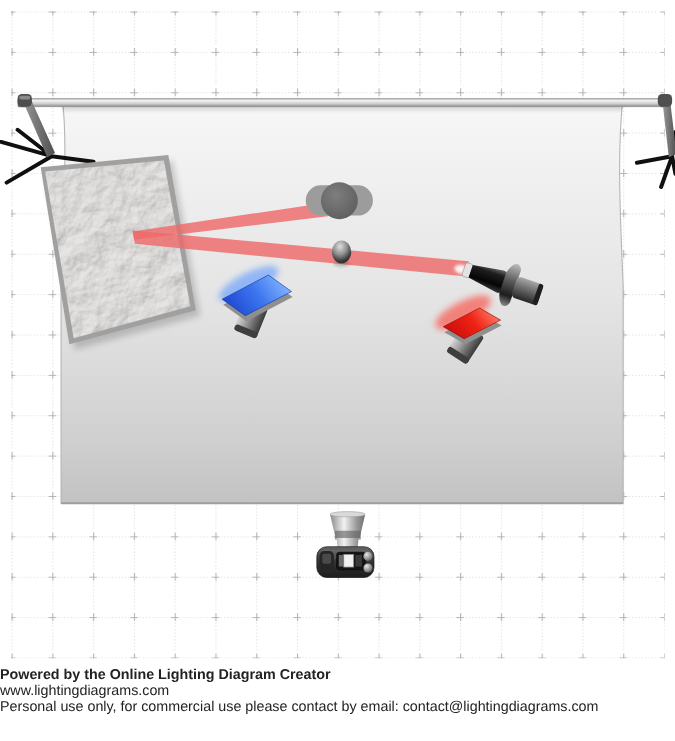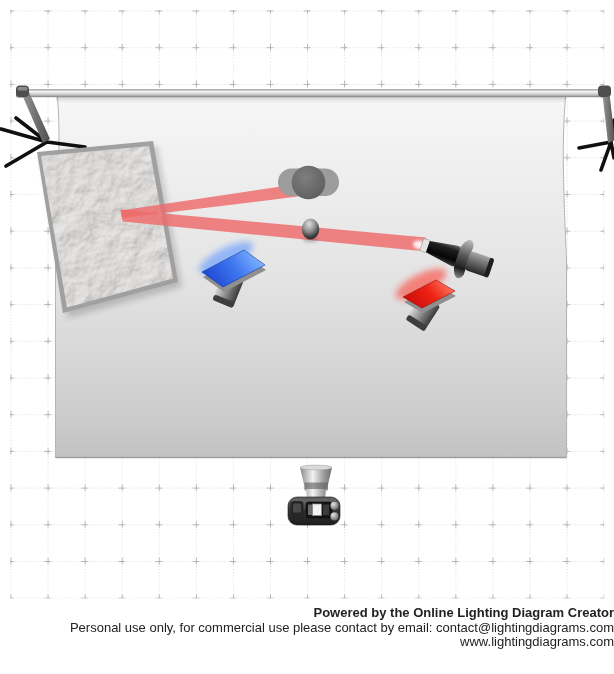--- a/index.html
+++ b/index.html
@@ -1,18 +1,18 @@
 <!DOCTYPE html>
 <html><head>
 <meta charset="utf-8">
 <style>
   html,body{margin:0;padding:0;background:#ffffff;}
   body{width:614px;height:674px;position:relative;font-family:"Liberation Sans",sans-serif;overflow:hidden;}
   #stage{position:absolute;left:0;top:0;width:614px;height:600px;}
-  #footer{position:absolute;left:0;top:599px;width:614px;text-align:right;color:#222;}
+  #footer{position:absolute;left:0;top:599px;width:614px;text-align:left;color:#222;}
   #footer p{margin:0;font-size:13px;line-height:14.6px;}
   #footer p.bold{font-weight:bold;}
   #footer{padding-top:7px;}
 </style>
 </head>
 <body>
 
 <svg id="stage" viewBox="0 0 614 600" xmlns="http://www.w3.org/2000/svg">
   <defs>
     <pattern id="grid" x="10.5" y="10.5" width="37.07" height="36.7" patternUnits="userSpaceOnUse">
@@ -203,15 +203,15 @@
     <rect x="308" y="504.5" width="4" height="10.5" fill="#6a6a6a"></rect>
     <rect x="312.5" y="504" width="9" height="11.5" fill="#f2f2f2" stroke="#8f8f8f" stroke-width="0.7"></rect>
     <rect x="323" y="504.5" width="6" height="10.5" fill="#3a3a3a"></rect>
     <circle cx="334.5" cy="505.8" r="4.1" fill="url(#dialGrad)"></circle>
     <circle cx="334.5" cy="516.4" r="4.1" fill="url(#dialGrad)"></circle>
   </g>
 </svg>
 
 <div id="footer">
   <p class="bold">Powered by the Online Lighting Diagram Creator</p>
+  <p>www.lightingdiagrams.com</p>
   <p>Personal use only, for commercial use please contact by email: contact@lightingdiagrams.com</p>
-  <p>www.lightingdiagrams.com</p>
 </div>
 
 </body></html>

